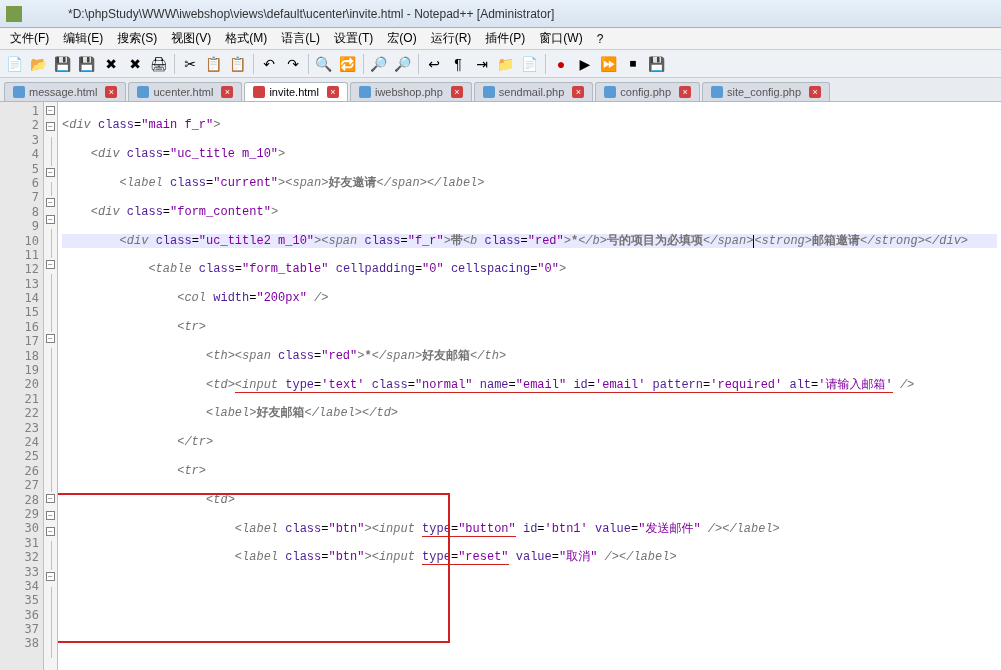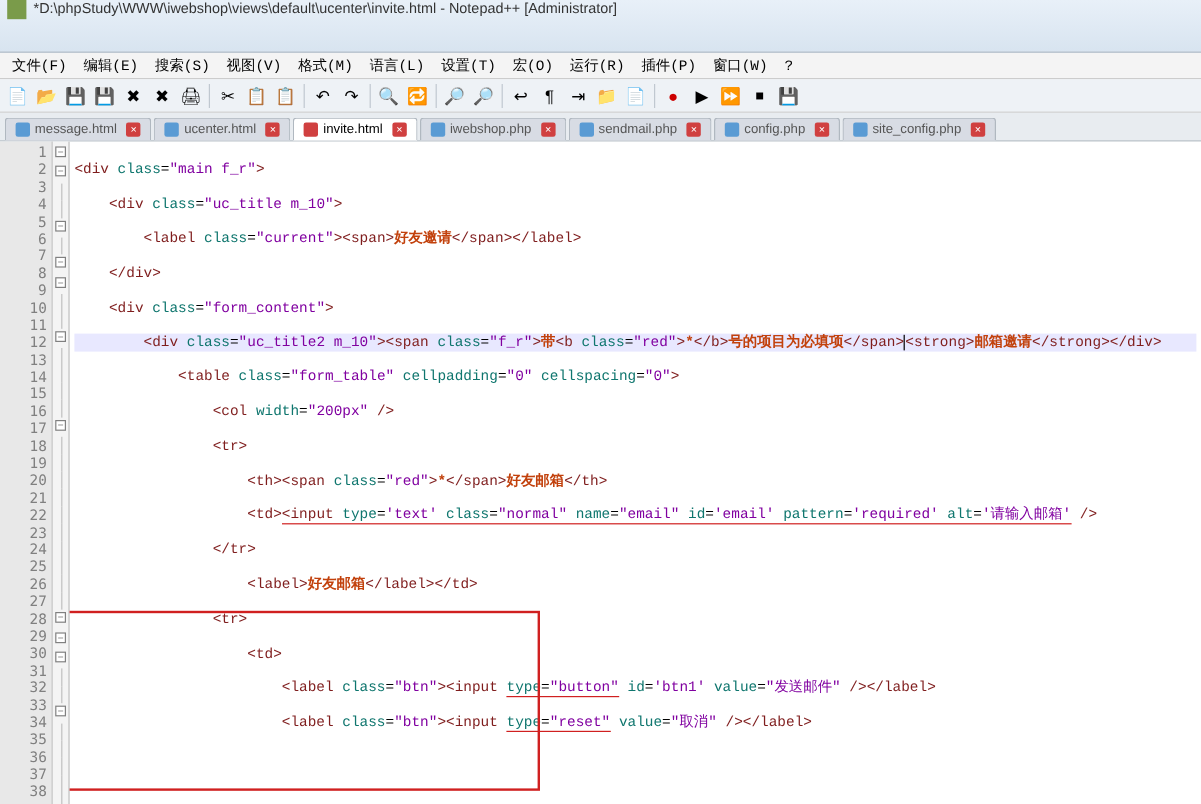--- a/index.html
+++ b/index.html
@@ -1,43 +1,43 @@
 <!DOCTYPE html>
 <html><head>
 <meta charset="utf-8">
 <style>
 * { margin: 0; padding: 0; box-sizing: border-box; }
 body { font-family: "Microsoft YaHei", Tahoma, sans-serif; font-size: 12px; background: #f0f0f0; overflow: hidden; width: 1001px; height: 670px; }
-.titlebar { background: linear-gradient(#e8f0f8, #d8e4f0); height: 44px; display: flex; padding: 0 6px; border-bottom: 1px solid #a0b0c0; }
+.titlebar { background: linear-gradient(#e8f0f8, #d8e4f0); height: 28px; display: flex; align-items: center; padding: 0 6px; border-bottom: 1px solid #a0b0c0; gap: 40px; }
 .titlebar .icon { width: 16px; height: 16px; background: #7a9b4a; margin-right: 6px; }
 .titlebar .title { flex: 1; color: #333; }
 .menubar { background: #f4f4f4; height: 22px; display: flex; align-items: center; padding: 0 4px; border-bottom: 1px solid #ccc; gap: 2px; }
-.menubar span { padding: 2px 6px; cursor: default; font-family: Liberation Mono, monospace; }
+.menubar span { padding: 2px 6px; cursor: default; }
 .toolbar { background: #eef2f6; height: 28px; display: flex; align-items: center; padding: 2px 4px; border-bottom: 1px solid #ccc; gap: 2px; }
 .tb-btn { width: 22px; height: 22px; display: flex; align-items: center; justify-content: center; border: 1px solid transparent; font-size: 14px; }
 .tb-sep { width: 1px; height: 20px; background: #c0c8d0; margin: 0 2px; }
 .tabbar { background: #e8ecf0; height: 24px; display: flex; align-items: flex-end; padding: 0 4px; border-bottom: 1px solid #b0b8c0; gap: 0; }
 .tab { display: flex; align-items: center; padding: 3px 8px; background: #d8dce4; border: 1px solid #b0b8c0; border-bottom: none; margin-right: 2px; font-size: 11px; color: #555; gap: 4px; border-radius: 3px 3px 0 0; }
 .tab.active { background: #fff; color: #000; margin-top: 16px; }
 .tab .dot { width: 12px; height: 12px; border-radius: 2px; }
 .tab .close { width: 12px; height: 12px; background: #d04040; color: #fff; font-size: 9px; display: flex; align-items: center; justify-content: center; border-radius: 2px; margin-left: 4px; }
 .editor { display: flex; height: calc(670px - 28px - 22px - 28px - 24px); background: #fff; position: relative; }
 .gutter { width: 44px; background: #e8e8e8; border-right: 1px solid #c0c0c0; text-align: right; padding: 2px 4px 2px 2px; color: #808080; font-family: Consolas, monospace; font-size: 12px; line-height: 14.4px; }
 .gutter div { height: 14.4px; }
 .fold { width: 14px; background: #f4f4f4; border-right: 1px solid #c0c0c0; padding-top: 2px; font-family: Consolas, monospace; font-size: 10px; line-height: 14.4px; color: #808080; text-align: center; }
 .fold div { height: 14.4px; position: relative; }
 .fold .box { width: 9px; height: 9px; border: 1px solid #808080; background: #fff; margin: 2px auto 0; font-size: 8px; line-height: 7px; }
 .fold .line { position: absolute; left: 50%; top: 0; bottom: 0; width: 1px; background: #c0c0c0; }
 .code { flex: 1; padding: 2px 4px; font-family: Consolas, "Courier New", monospace; font-size: 12px; line-height: 14.4px; white-space: pre; overflow: hidden; position: relative; }
 .code .ln { height: 14.4px; }
 .code .hl { background: #e8e8ff; }
-.t-tag { color: #7f1d1d; }
-.t-attr { color: #0f766e; }
+.t-tag { color: #737373; font-style: italic; }
+.t-attr { color: #4c1d95; }
 .t-val { color: #8000a0; }
-.t-text { color: #c2410c; font-weight: bold; }
+.t-text { color: #737373; font-weight: bold; }
 .redbox { position: absolute; border: 2px solid #d02020; pointer-events: none; }
 .underline-red { border-bottom: 1px solid #d02020; }
 .caret { display: inline-block; width: 1px; height: 13px; background: #000; vertical-align: text-bottom; }
 </style>
 </head>
 <body>
 
 <div class="titlebar">
   <div class="icon"></div>
   <div class="title">*D:\phpStudy\WWW\iwebshop\views\default\ucenter\invite.html - Notepad++ [Administrator]</div>
@@ -283,30 +283,29 @@
       </div>
       <div>
         <div class="line"></div>
       </div>
       <div></div>
     </div>
   <div class="code">
 <div class="ln"><span class="t-tag">&lt;div</span> <span class="t-attr">class</span>=<span class="t-val">"main f_r"</span><span class="t-tag">&gt;</span></div>
 <div class="ln">    <span class="t-tag">&lt;div</span> <span class="t-attr">class</span>=<span class="t-val">"uc_title m_10"</span><span class="t-tag">&gt;</span></div>
 <div class="ln">        <span class="t-tag">&lt;label</span> <span class="t-attr">class</span>=<span class="t-val">"current"</span><span class="t-tag">&gt;&lt;span&gt;</span><span class="t-text">好友邀请</span><span class="t-tag">&lt;/span&gt;&lt;/label&gt;</span></div>
-<div class="ln">    <span class="t-tag">&lt;/div&gt;</span></div>
 <div class="ln">    <span class="t-tag">&lt;div</span> <span class="t-attr">class</span>=<span class="t-val">"form_content"</span><span class="t-tag">&gt;</span></div>
 <div class="ln hl">        <span class="t-tag">&lt;div</span> <span class="t-attr">class</span>=<span class="t-val">"uc_title2 m_10"</span><span class="t-tag">&gt;&lt;span</span> <span class="t-attr">class</span>=<span class="t-val">"f_r"</span><span class="t-tag">&gt;</span><span class="t-text">带</span><span class="t-tag">&lt;b</span> <span class="t-attr">class</span>=<span class="t-val">"red"</span><span class="t-tag">&gt;</span><span class="t-text">*</span><span class="t-tag">&lt;/b&gt;</span><span class="t-text">号的项目为必填项</span><span class="t-tag">&lt;/span&gt;</span><span class="caret"></span><span class="t-tag">&lt;strong&gt;</span><span class="t-text">邮箱邀请</span><span class="t-tag">&lt;/strong&gt;&lt;/div&gt;</span></div>
 <div class="ln">            <span class="t-tag">&lt;table</span> <span class="t-attr">class</span>=<span class="t-val">"form_table"</span> <span class="t-attr">cellpadding</span>=<span class="t-val">"0"</span> <span class="t-attr">cellspacing</span>=<span class="t-val">"0"</span><span class="t-tag">&gt;</span></div>
 <div class="ln">                <span class="t-tag">&lt;col</span> <span class="t-attr">width</span>=<span class="t-val">"200px"</span> <span class="t-tag">/&gt;</span></div>
 <div class="ln">                <span class="t-tag">&lt;tr&gt;</span></div>
 <div class="ln">                    <span class="t-tag">&lt;th&gt;&lt;span</span> <span class="t-attr">class</span>=<span class="t-val">"red"</span><span class="t-tag">&gt;</span><span class="t-text">*</span><span class="t-tag">&lt;/span&gt;</span><span class="t-text">好友邮箱</span><span class="t-tag">&lt;/th&gt;</span></div>
 <div class="ln">                    <span class="t-tag">&lt;td&gt;</span><span class="underline-red"><span class="t-tag">&lt;input</span> <span class="t-attr">type</span>=<span class="t-val">'text'</span> <span class="t-attr">class</span>=<span class="t-val">"normal"</span> <span class="t-attr">name</span>=<span class="t-val">"email"</span> <span class="t-attr">id</span>=<span class="t-val">'email'</span> <span class="t-attr">pattern</span>=<span class="t-val">'required'</span> <span class="t-attr">alt</span>=<span class="t-val">'请输入邮箱'</span></span> <span class="t-tag">/&gt;</span></div>
+<div class="ln">                    <span class="t-tag">&lt;label&gt;</span><span class="t-text">好友邮箱</span><span class="t-tag">&lt;/label&gt;&lt;/td&gt;</span></div>
 <div class="ln">                <span class="t-tag">&lt;/tr&gt;</span></div>
-<div class="ln">                    <span class="t-tag">&lt;label&gt;</span><span class="t-text">好友邮箱</span><span class="t-tag">&lt;/label&gt;&lt;/td&gt;</span></div>
 <div class="ln">                <span class="t-tag">&lt;tr&gt;</span></div>
 <div class="ln">                    <span class="t-tag">&lt;td&gt;</span></div>
 <div class="ln">                        <span class="t-tag">&lt;label</span> <span class="t-attr">class</span>=<span class="t-val">"btn"</span><span class="t-tag">&gt;&lt;input</span> <span class="underline-red"><span class="t-attr">type</span>=<span class="t-val">"button"</span></span> <span class="t-attr">id</span>=<span class="t-val">'btn1'</span> <span class="t-attr">value</span>=<span class="t-val">"发送邮件"</span> <span class="t-tag">/&gt;&lt;/label&gt;</span></div>
 <div class="ln">                        <span class="t-tag">&lt;label</span> <span class="t-attr">class</span>=<span class="t-val">"btn"</span><span class="t-tag">&gt;&lt;input</span> <span class="underline-red"><span class="t-attr">type</span>=<span class="t-val">"reset"</span></span> <span class="t-attr">value</span>=<span class="t-val">"取消"</span> <span class="t-tag">/&gt;&lt;/label&gt;</span></div>
 
 
 
 
 
 

